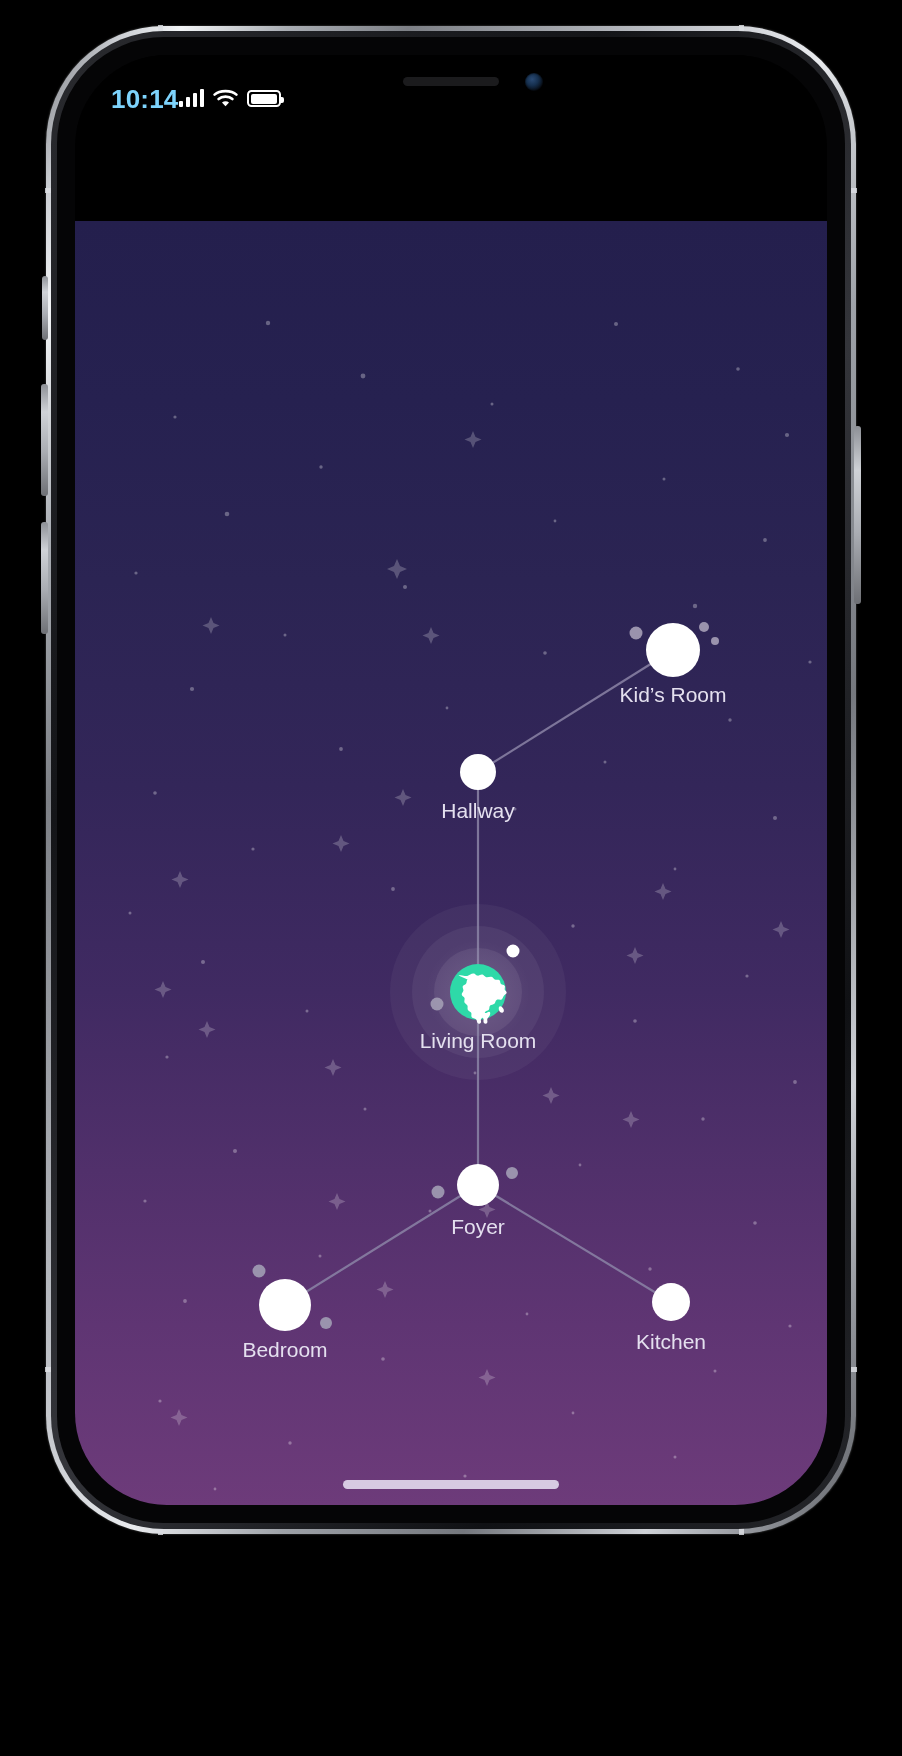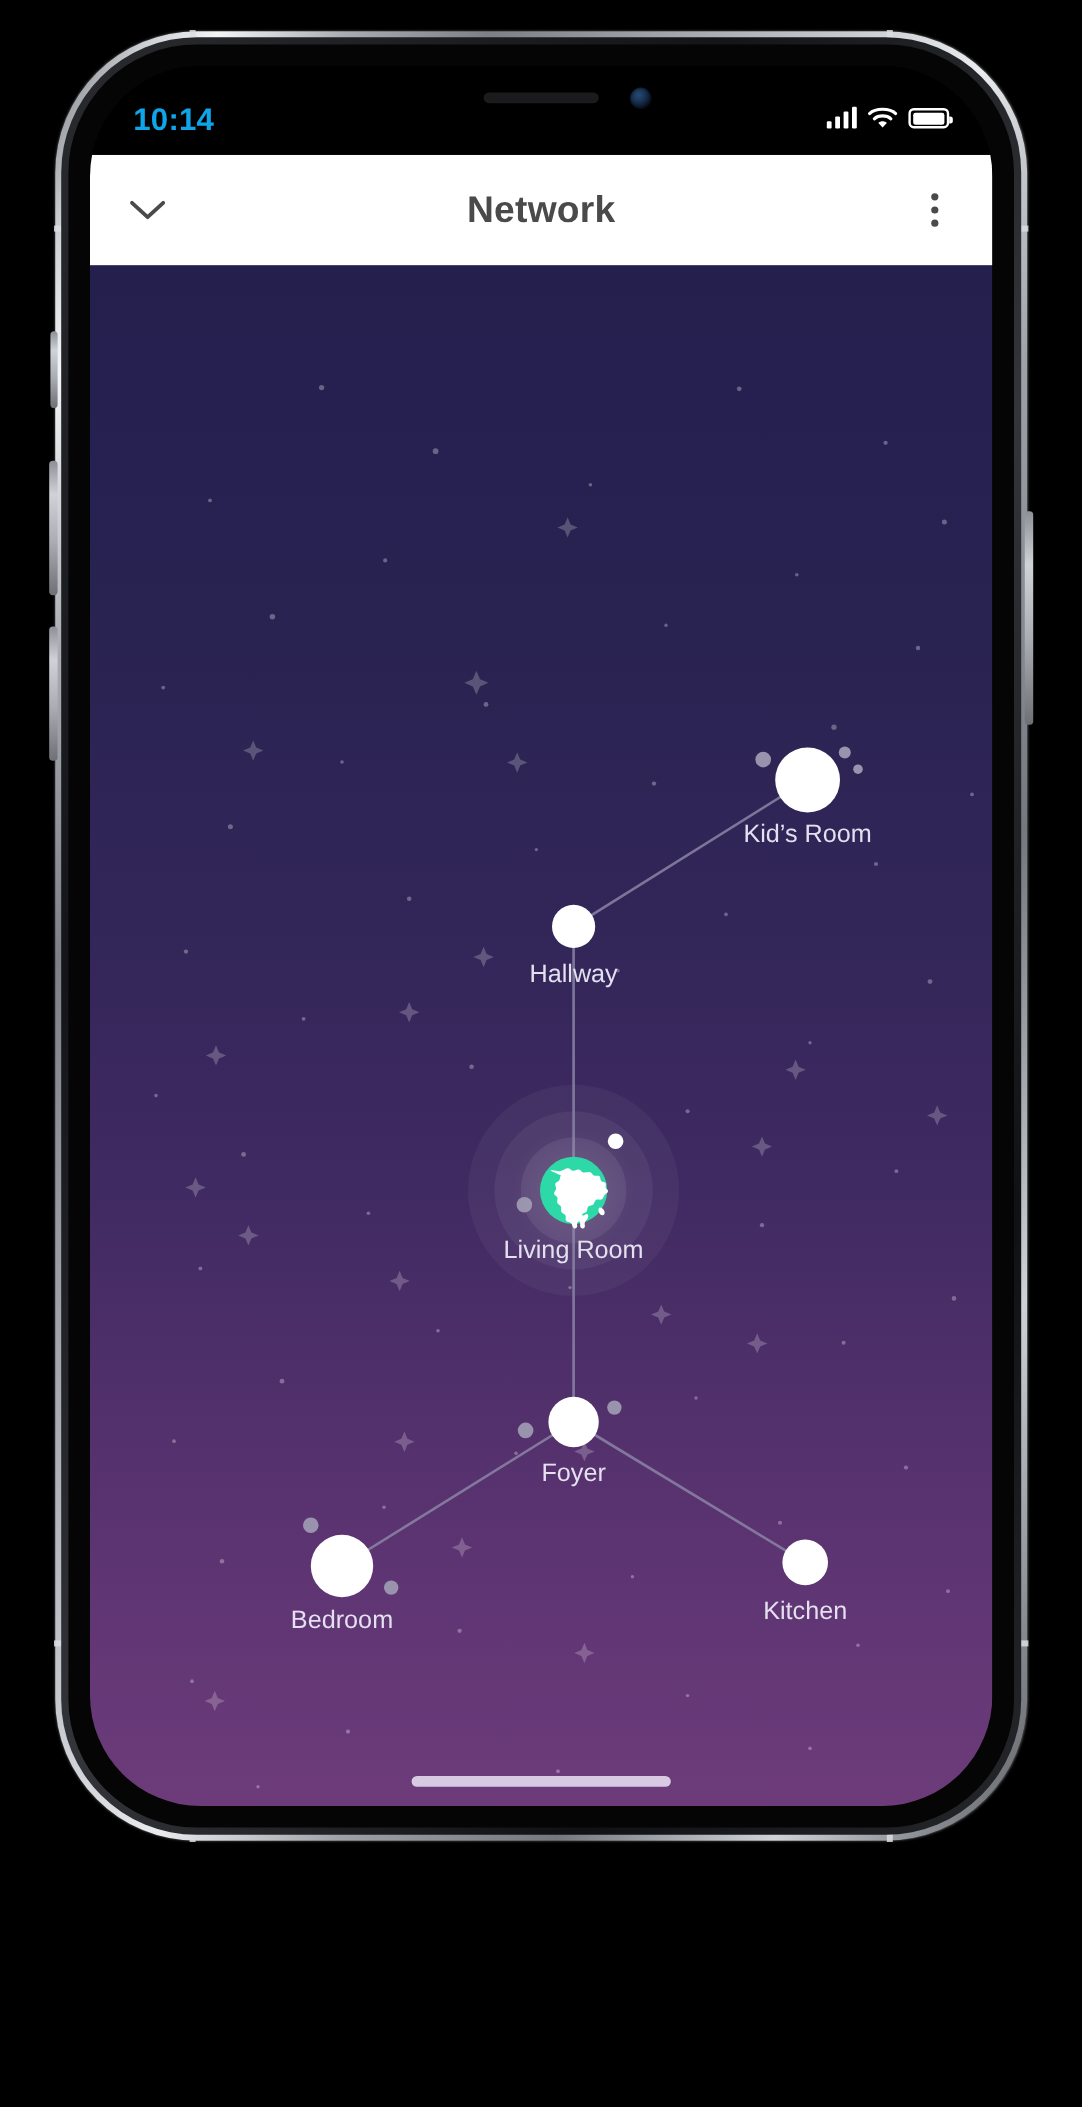--- a/index.html
+++ b/index.html
@@ -124,23 +124,22 @@
 
   
   .statusbar {
     position: absolute;
     left: 0; top: 0;
     width: 100%; height: 74px;
     background: #000;
     z-index: 30;
     display: flex;
     align-items: center;
-    justify-content: space-between;
     padding: 14px 36px 0 36px;
-    color: #0ea5e9;
+    color: #7dd3fc;
   }
   .status-time {
     font-size: 26px;
     font-weight: bold;
     letter-spacing: 0.2px;
     line-height: 1;
   }
   .status-right {
     display: flex;
     align-items: flex-end;
@@ -478,35 +477,20 @@
 
           <g>
             <circle cx="596" cy="1081" r="19" fill="#ffffff"></circle>
             <text class="node-label" x="596" y="1128">Kitchen</text>
           </g>
         </svg>
 
         <div class="home-indicator"></div>
       </div>
 
-      <div class="appheader">
-        <div class="hdr-left">
-          <svg class="chev" viewBox="0 0 30 17">
-            <path d="M2 2 L15 14 L28 2" fill="none" stroke="#4a4a4a" stroke-width="3.2" stroke-linecap="round" stroke-linejoin="round"></path>
-          </svg>
-        </div>
-        <div class="hdr-title">Network</div>
-        <div class="hdr-right">
-          <span class="kebab">
-            <i></i>
-              <i></i>
-              <i></i>
-          </span>
-        </div>
-      </div>
 
       <div class="statusbar">
         <div class="status-time">10:14</div>
         <div class="status-right">
           <span class="sig-bars">
             <i></i>
               <i></i>
               <i></i>
               <i></i>
           </span>

